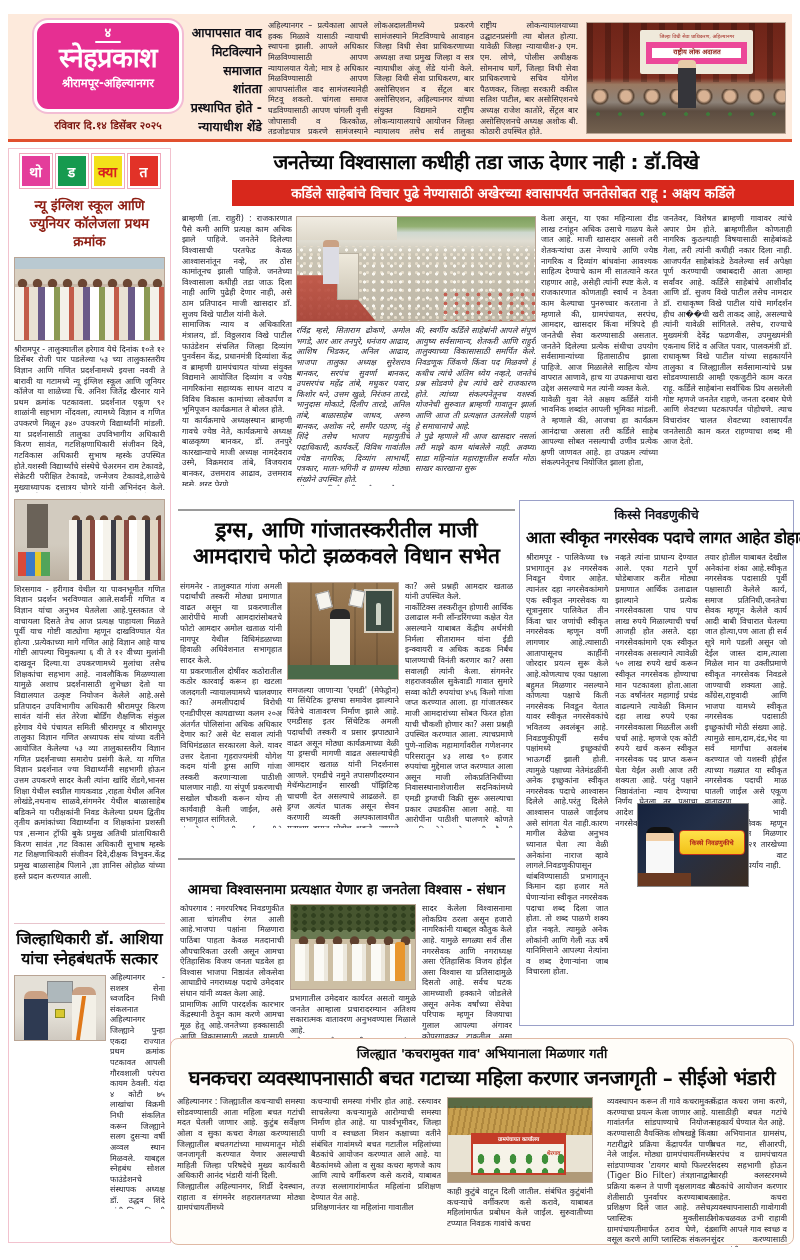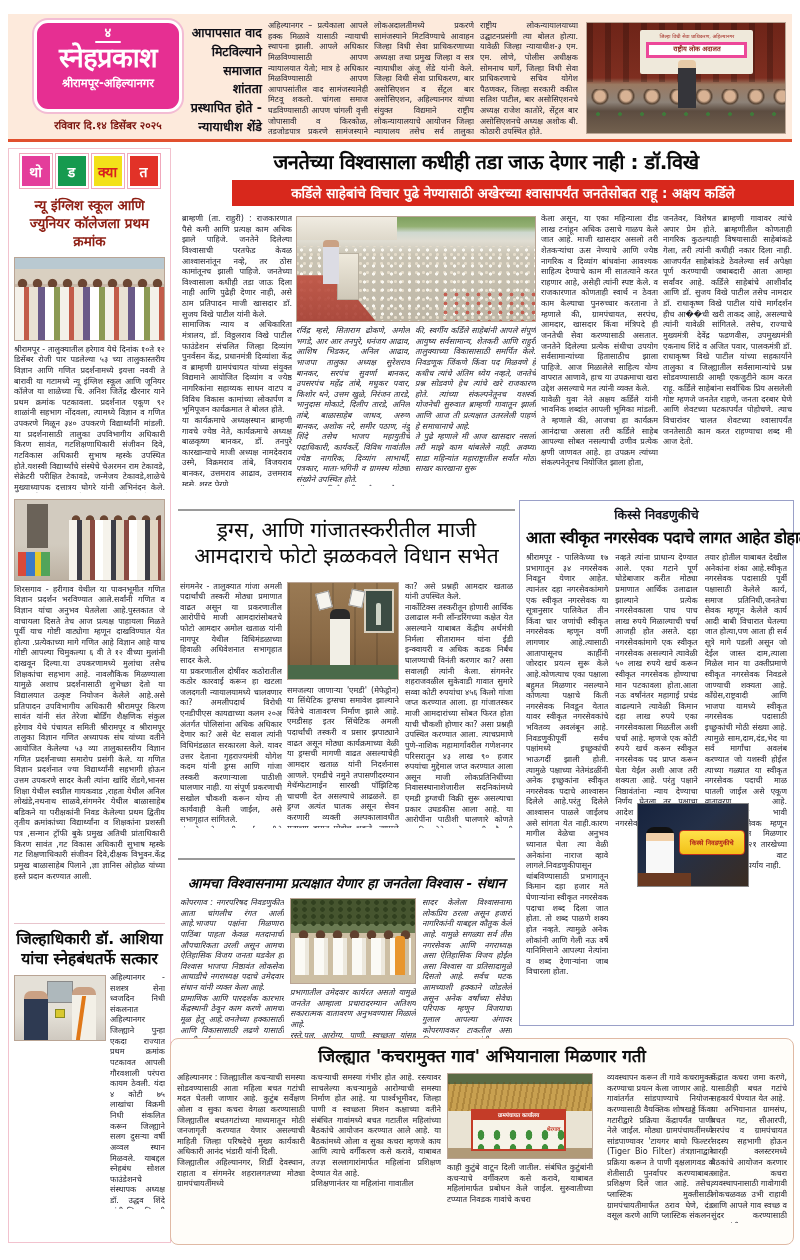--- a/index.html
+++ b/index.html
@@ -32,21 +32,21 @@
 
   
   .photo { position:absolute; overflow:hidden; border:1px solid #b9a494; }
   .ph-lokadalat { background:linear-gradient(180deg,#6e2418 0%,#7e2e20 50%,#9a7a62 56%,#8d8278 72%,#5c4c40 80%,#72604e 100%); }
   .ph-lokadalat .curt { position:absolute; inset:0 0 46% 0;
       background:repeating-linear-gradient(90deg,rgba(0,0,0,.22) 0 6px,transparent 6px 18px); }
   .ph-lokadalat .banner { position:absolute; left:27%; top:6%; width:57%; height:40%;
       background:#efe9db; border-radius:2px; text-align:center; color:#a02018;
       font-size:5px; line-height:1.5; padding-top:3px; overflow:hidden; }
   .ph-lokadalat .banner .banner-b { font-size:6.5px; font-weight:bold; background:#fff;
-      color:#8a1a10; margin:2px 6px 0; border:3px solid #ec4899; }
+      color:#8a1a10; margin:2px 6px 0; border:6px solid #ec4899; }
   .ph-lokadalat .heads { position:absolute; left:0; right:0; bottom:24%; height:16%;
       background-image:radial-gradient(circle at 50% 40%, #d8b294 30%, #5a4636 45%, transparent 55%);
       background-size:26px 100%; background-repeat:repeat-x; }
   .ph-lokadalat .dais { position:absolute; left:0; right:0; bottom:0; height:25%;
       background:linear-gradient(180deg,#f1eee6,#d9d5c8);
       background-image:radial-gradient(circle at 50% 30%, #3f7a3a 1.6px, transparent 2.2px);
       background-size:22px 100%; }
   .ph-lokadalat .spk { position:absolute; left:46%; bottom:23%; width:9%; height:43%;
       background:linear-gradient(180deg,#e8cba8 16%,#35353a 16%); border-radius:4px 4px 0 0; }
 
@@ -163,48 +163,48 @@
                  white-space:nowrap; letter-spacing:-.5px; line-height:1.25; }
   .ms-band { margin-top:5px; margin-left:54px; background:#d8281c; color:#fff; font-weight:bold;
              font-size:13.5px; text-align:center; padding:4px 0; white-space:nowrap; overflow:hidden; }
   .ms-cols { position:relative; margin-top:8px; height:272px; }
   .ms-col { position:absolute; top:0; height:272px; }
   .ms-col.half { top:112px; height:160px;font-style:italic; }
 
   
   .drugs { position:absolute; left:178px; top:509px; width:337px; height:349px;
            border-top:2px solid #9a9a9a; padding-top:6px; }
-  .dr-headline { font-size:21px; font-weight:normal; text-align:center; line-height:1.25; color:#0a0a0a; }
+  .dr-headline { font-size:21px; font-weight:bold; text-align:center; line-height:1.25; color:#0a0a0a; }
   .dr-band { background:#fbe3d0; font-weight:bold; font-size:13px; text-align:center;
              padding:3px 0; margin-top:4px; white-space:nowrap; overflow:hidden; }
   .dr-cols { position:relative; margin-top:12px; height:246px; }
   .dr-col { position:absolute; top:0; height:246px; }
   .dr-col.half { top:104px; height:142px; }
 
   
   .kisse { position:absolute; left:519px; top:500px; width:275px; height:526px;
            border:1px solid #9aa0c8; background:#fff; padding:5px 6px; }
   .ki-kicker { text-align:center; font-weight:bold; font-size:12.5px; color:#14141e; }
   .ki-headline { text-align:center; font-weight:bold; font-size:16px; white-space:nowrap;
                  letter-spacing:-.4px; margin:3px 0 5px; color:#0a0a0a; }
   .ki-cols { position:relative; display:flex; gap:7px; height:462px; overflow:hidden; }
   .ki-col { flex:1; }
   .ki-cartoon { position:absolute; left:111px; top:250px; width:112px; height:84px; }
 
   
   .vishwas { position:absolute; left:178px; top:858px; width:337px; height:178px;
-             border-top:2px solid #9a9a9a; padding-top:14px;font-style:italic; }
+             border-top:2px solid #9a9a9a; padding-top:20px; }
   .vi-headline { text-align:center; font-weight:bold; font-size:13.5px; white-space:nowrap;
                  color:#0a0a0a; }
   .vi-cols { position:relative; margin-top:6px; height:146px; }
 
   
   .bottom-box { position:absolute; left:170px; top:1038px; width:624px; height:207px;
                 border:1px solid #e0b9a4; border-radius:8px; background:#fffdf9; padding-top:5px; }
-  .bo-kicker { text-align:center; font-weight:bold; font-size:17px; color:#101010; }
+  .bo-kicker { text-align:center; font-weight:bold; font-size:13px; color:#101010; }
   .bo-headline { text-align:center; font-weight:bold; font-size:20px; white-space:nowrap;
                  letter-spacing:-.4px; margin-top:2px; color:#0a0a0a; }
   .bo-cols { position:relative; margin-top:6px; height:150px; }
 </style>
 </head>
 <body>
 
 <div class="page">
 
   <div class="top-strip">
@@ -365,20 +365,21 @@
       </div>
 
       <div class="abs body-txt" style="left:112px; top:90px; width:126px; height:56px;">प्रभागातील उमेदवार कार्यरत असतो यामुळे जनतेत आम्हाला प्रचारादरम्यान अतिशय सकारात्मक वातावरण अनुभवण्यास मिळाले आहे.
 रस्ते,पूल, आरोग्य, पाणी, स्वच्छता यांसह पर्यटन आणि सुशोभीकरण असे अनेक प्रश्न आणि कामे करण्यासाठी</div>
       <div class="abs body-txt" style="left:244px; top:0; width:90px; height:146px;">सादर केलेला विश्वासनामा लोकप्रिय ठरला असून हजारो नागरिकांनी याबद्दल कौतुक केले आहे. यामुळे सगळ्या सर्व तीस नगरसेवक आणि नगराध्यक्ष असा ऐतिहासिक विजय होईल असा विश्वास या प्रतिसादामुळे दिसतो आहे. सर्वच घटक आमच्याशी हक्काने जोडलेले असून अनेक वर्षांच्या सेवेचा परिपाक म्हणून विजयाचा गुलाल आपल्या अंगावर कोपरगावकर टाकतील असा विश्वास संधान यांनी व्यक्त केला आहे.</div>
     </div>
   </div>
 
   <div class="bottom-box">
     <div class="bo-kicker">जिल्ह्यात 'कचरामुक्त गाव' अभियानाला मिळणार गती</div>
+    <div class="bo-headline">घनकचरा व्यवस्थापनासाठी बचत गटाच्या महिला करणार जनजागृती – सीईओ भंडारी</div>
     <div class="bo-cols">
       <div class="abs body-txt" style="left:6px; top:0; width:128px; height:150px;">अहिल्यानगर : जिल्ह्यातील कचऱ्याची समस्या सोडवण्यासाठी आता महिला बचत गटांची मदत घेतली जाणार आहे. कुटुंब सर्वेक्षण ओला व सुका कचरा वेगळा करण्यासाठी जिल्ह्यातील बचतगटांच्या माध्यमातून मोठी जनजागृती करण्यात येणार असल्याची माहिती जिल्हा परिषदेचे मुख्य कार्यकारी अधिकारी आनंद भंडारी यांनी दिली.
 जिल्ह्यातील अहिल्यानगर, शिर्डी देवस्थान, राहाता व संगमनेर शहरालगतच्या मोठ्या ग्रामपंचायतींमध्ये</div>
       <div class="abs body-txt" style="left:140px; top:0; width:130px; height:150px;">कचऱ्याची समस्या गंभीर होत आहे. रस्त्यावर साचलेल्या कचऱ्यामुळे आरोग्याची समस्या निर्माण होत आहे. या पार्श्वभूमीवर, जिल्हा पाणी व स्वच्छता मिशन कक्षाच्या वतीने संबंधित गावांमध्ये बचत गटातील महिलांच्या बैठकांचे आयोजन करण्यात आले आहे. या बैठकांमध्ये ओला व सुका कचरा म्हणजे काय आणि त्याचे वर्गीकरण कसे करावे, याबाबत तज्ज्ञ सल्लागारांमार्फत महिलांना प्रशिक्षण देण्यात येत आहे.
 प्रशिक्षणानंतर या महिलांना गावातील</div>
 
       <div class="photo ph-gram abs" style="left:276px; top:0; width:146px; height:86px;">
         <div class="hay"></div>
         <div class="wall">
           <div class="wall-band">ग्रामपंचायत कार्यालय</div>

